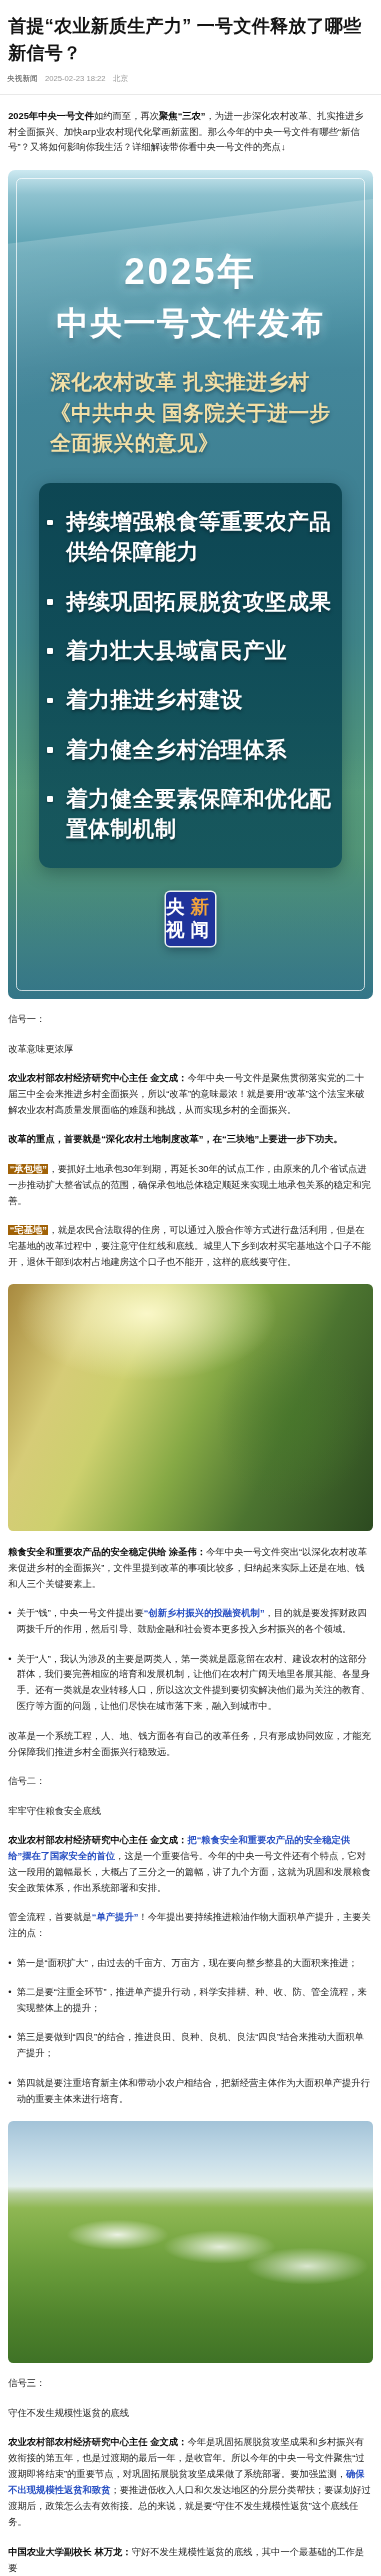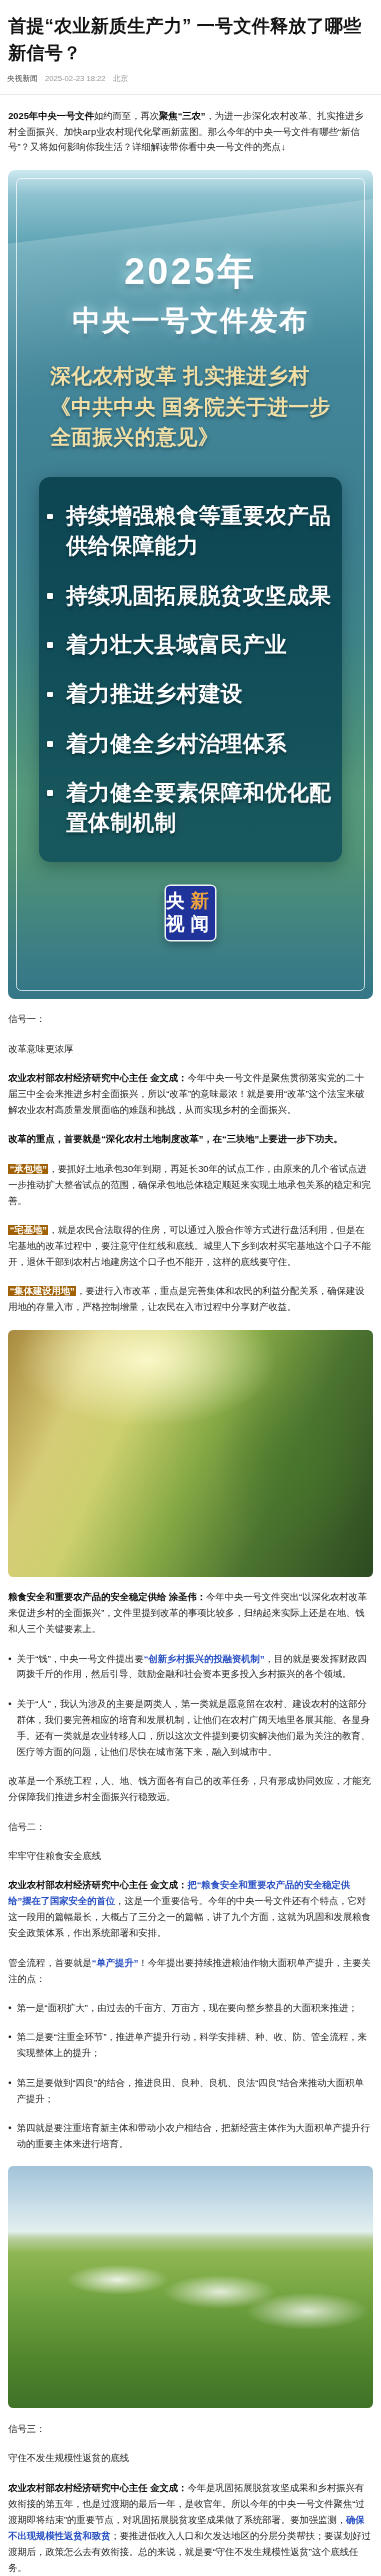--- a/index.html
+++ b/index.html
@@ -44,21 +44,21 @@
                         #46886f 84%, #37767a 94%, #2e6b7c 100%); }
   .infographic::before { content: ""; position: absolute; top: 6%; left: -20%; width: 150%;
       height: 26%; transform: rotate(-7deg);
       background: linear-gradient(175deg, rgba(255,255,255,.20), rgba(255,255,255,0) 65%); }
   .infographic::after { content: ""; position: absolute; bottom: 0; left: 0; right: 0; height: 30%;
       background: linear-gradient(180deg, rgba(120,190,150,0) 0%, rgba(110,180,140,.25) 40%, rgba(60,130,150,.45) 100%); }
   .ig-frame { position: absolute; inset: 8.2px; border: 1.5px solid rgba(255,255,255,.72);
       border-radius: 5.2px; pointer-events: none; z-index: 3; }
   .ig-year { margin-top: 77px; font-size: 37px; font-weight: 800; color: #fff; z-index: 2;
       letter-spacing: 2.6px; text-shadow: 0 0 13.4px rgba(200,245,255,.95), 0 2.6px 5.2px rgba(0,40,60,.45); }
-  .ig-headline { margin-top: 5.2px; font-size: 28px; font-weight: 800; color: #fff; z-index: 2;
+  .ig-headline { margin-top: 5.2px; font-size: 32px; font-weight: 800; color: #fff; z-index: 2;
       letter-spacing: 1.5px; text-shadow: 0 0 11.3px rgba(200,245,255,.85), 0 2.6px 5.2px rgba(0,40,60,.45); }
   .ig-doc { margin-top: 20.6px; z-index: 2; font-size: 20.6px; font-weight: 700; color: #f2dfa6;
       line-height: 1.5; text-align: left; text-shadow: 0 2.1px 3.6px rgba(15,45,60,.55); letter-spacing: 0.5px; }
   .ig-panel { margin-top: 24px; z-index: 2; width: calc(100% - 62px);
       background: linear-gradient(180deg, rgba(8,64,76,.90), rgba(10,74,88,.82));
       border-radius: 11.3px; padding: 24px 4px; box-shadow: 0 4.1px 16.5px rgba(0,30,40,.35); }
   .ig-bullet { position: relative; padding-left: 23px; font-size: 21.6px; font-weight: 800;
       color: #fff; line-height: 1.38; letter-spacing: 0.5px; text-shadow: 0 1.5px 3.1px rgba(0,20,30,.5); }
   .ig-bullet + .ig-bullet { margin-top: 19.6px; }
   .ig-bullet .dot { position: absolute; left: 4.1px; top: 12.4px; width: 5.7px; height: 5.7px;
@@ -113,21 +113,20 @@
   <p class="p">改革意味更浓厚</p>
 
   <p class="p"><span class="b">农业农村部农村经济研究中心主任 金文成：</span><span>今年中央一号文件是聚焦贯彻落实党的二十届三中全会来推进乡村全面振兴，所以“改革”的意味最浓！就是要用“改革”这个法宝来破解农业农村高质量发展面临的难题和挑战，从而实现乡村的全面振兴。</span></p>
 
   <p class="p pbold">改革的重点，首要就是“深化农村土地制度改革”，在“三块地”上要进一步下功夫。</p>
 
   <p class="p"><span class="hl">“承包地”</span><span>，要抓好土地承包30年到期，再延长30年的试点工作，由原来的几个省试点进一步推动扩大整省试点的范围，确保承包地总体稳定顺延来实现土地承包关系的稳定和完善。</span></p>
 
   <p class="p"><span class="hl">“宅基地”</span><span>，就是农民合法取得的住房，可以通过入股合作等方式进行盘活利用，但是在宅基地的改革过程中，要注意守住红线和底线。城里人下乡到农村买宅基地这个口子不能开，退休干部到农村占地建房这个口子也不能开，这样的底线要守住。</span></p>
 
-  <p class="p"><span class="hl">“集体建设用地”</span><span>，要进行入市改革，重点是完善集体和农民的利益分配关系，确保建设用地的存量入市，严格控制增量，让农民在入市过程中分享财产收益。</span></p>
 
   <div class="photo photo-rice"></div>
 
   <p class="p"><span class="b">粮食安全和重要农产品的安全稳定供给 涂圣伟：</span><span>今年中央一号文件突出“以深化农村改革来促进乡村的全面振兴”，文件里提到改革的事项比较多，归纳起来实际上还是在地、钱和人三个关键要素上。</span></p>
 
   <p class="p brow">
       <span class="mk">•</span>
       <span class="bt"><span>关于“钱”，中央一号文件提出要</span><span class="blue">“创新乡村振兴的投融资机制”</span><span>，目的就是要发挥财政四两拨千斤的作用，然后引导、鼓励金融和社会资本更多投入乡村振兴的各个领域。</span></span>
     </p>
 

